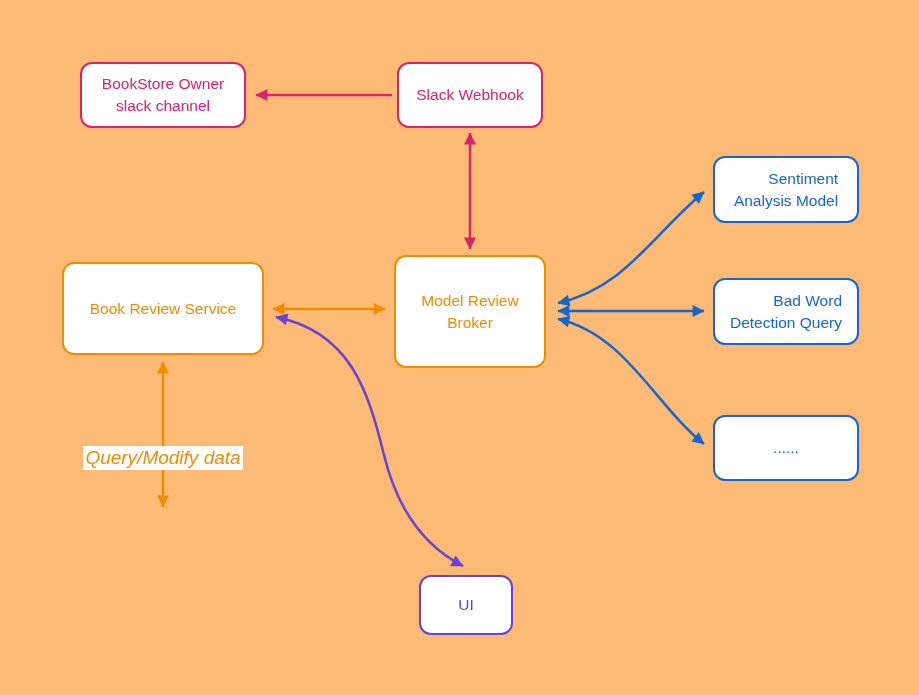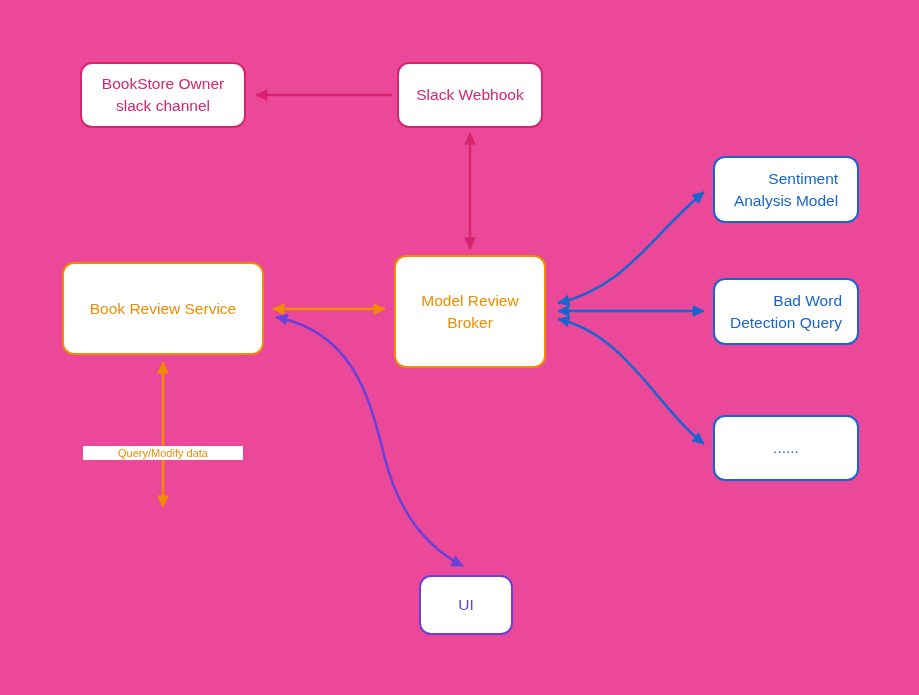--- a/index.html
+++ b/index.html
@@ -1,19 +1,19 @@
 <!DOCTYPE html>
 <html><head>
 <meta charset="utf-8">
 <style>
   html,body{margin:0;padding:0;background:#ffffff;}
   .canvas{
     position:relative;
     width:919px;height:695px;
-    background:#ec4899;
+    background:#fdba74;
     font-family:"Liberation Sans","DejaVu Sans",sans-serif;
     overflow:hidden;
   }
   .arrow-layer{position:absolute;left:0;top:0;width:919px;height:695px;}
   .node{
     position:absolute;
     display:flex;align-items:center;justify-content:center;
     text-align:center;
     border-radius:12px;
     background:#ffffff;
@@ -37,22 +37,23 @@
   .n-dots     {left:713px;top:415px;width:146px;height:66px;}
   .n-database {left:80px; top:515px;width:166px;height:78px;}
   .n-ui       {left:419px;top:575px;width:94px; height:60px;}
 
   .edge-label{
     position:absolute;
     left:83px;top:446px;width:160px;
     text-align:center;
     color:#f08c00;
     background:#ffffff;
-    font-size:11px;
+    font-size:19px;
     padding:1px 0;
+    font-style:italic;
   }
 </style>
 </head>
 <body>
 
 <div class="canvas">
 
   <svg class="arrow-layer" width="919" height="695" viewBox="0 0 919 695" xmlns="http://www.w3.org/2000/svg">
     <defs>
       <marker id="arr-pink" viewBox="0 0 10 10" refX="9.5" refY="5" markerWidth="14" markerHeight="12" orient="auto-start-reverse" markerUnits="userSpaceOnUse">

